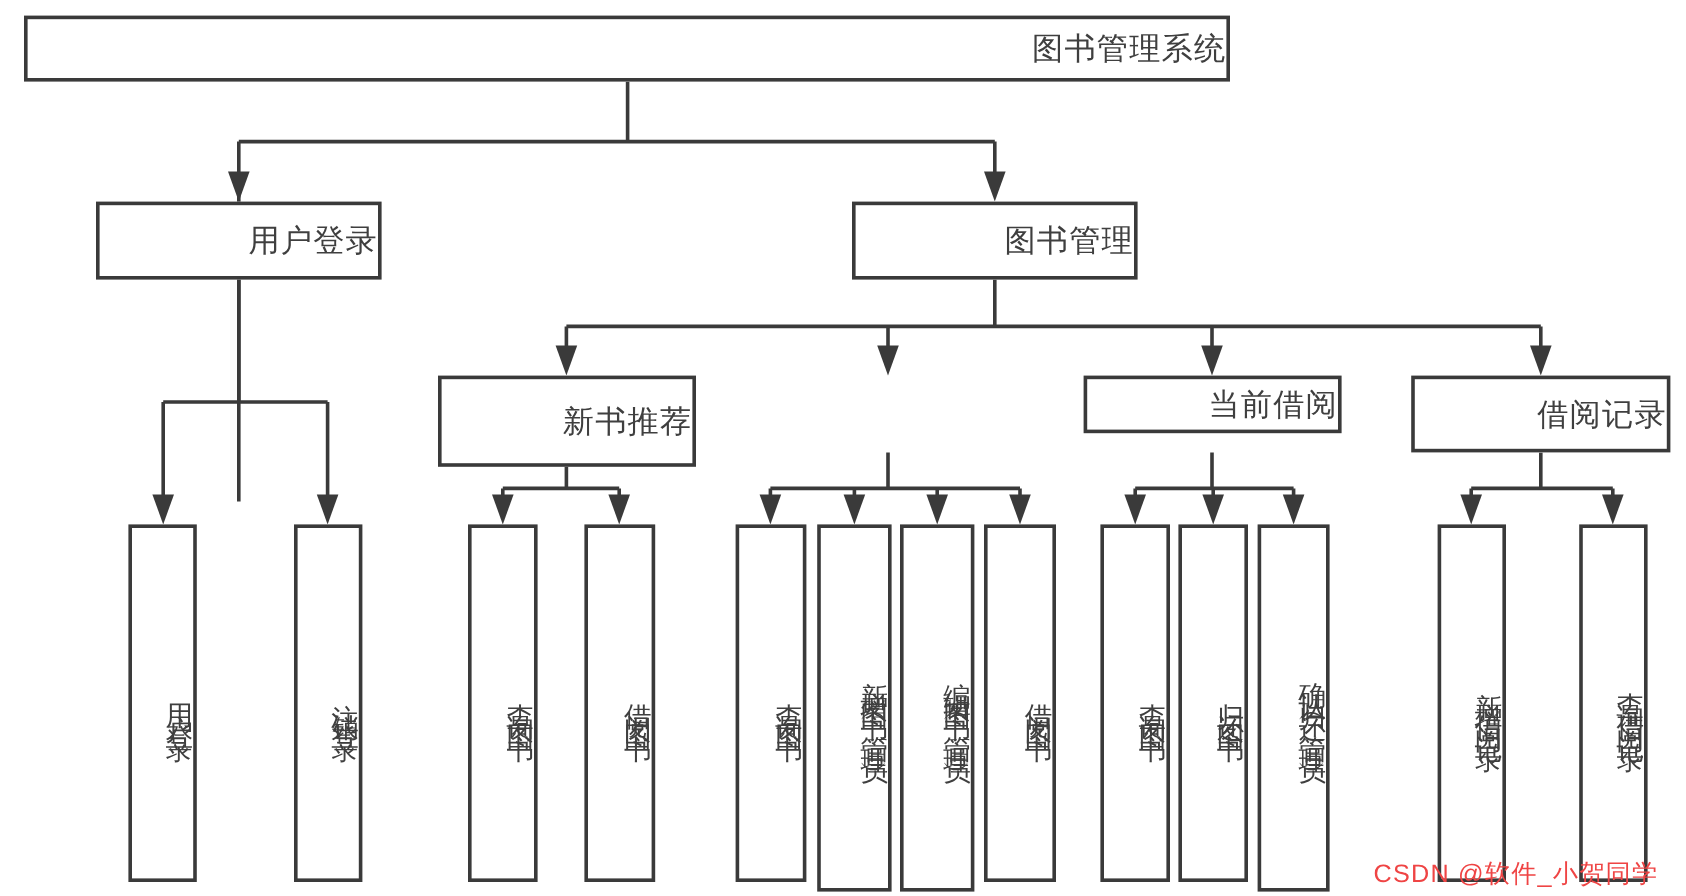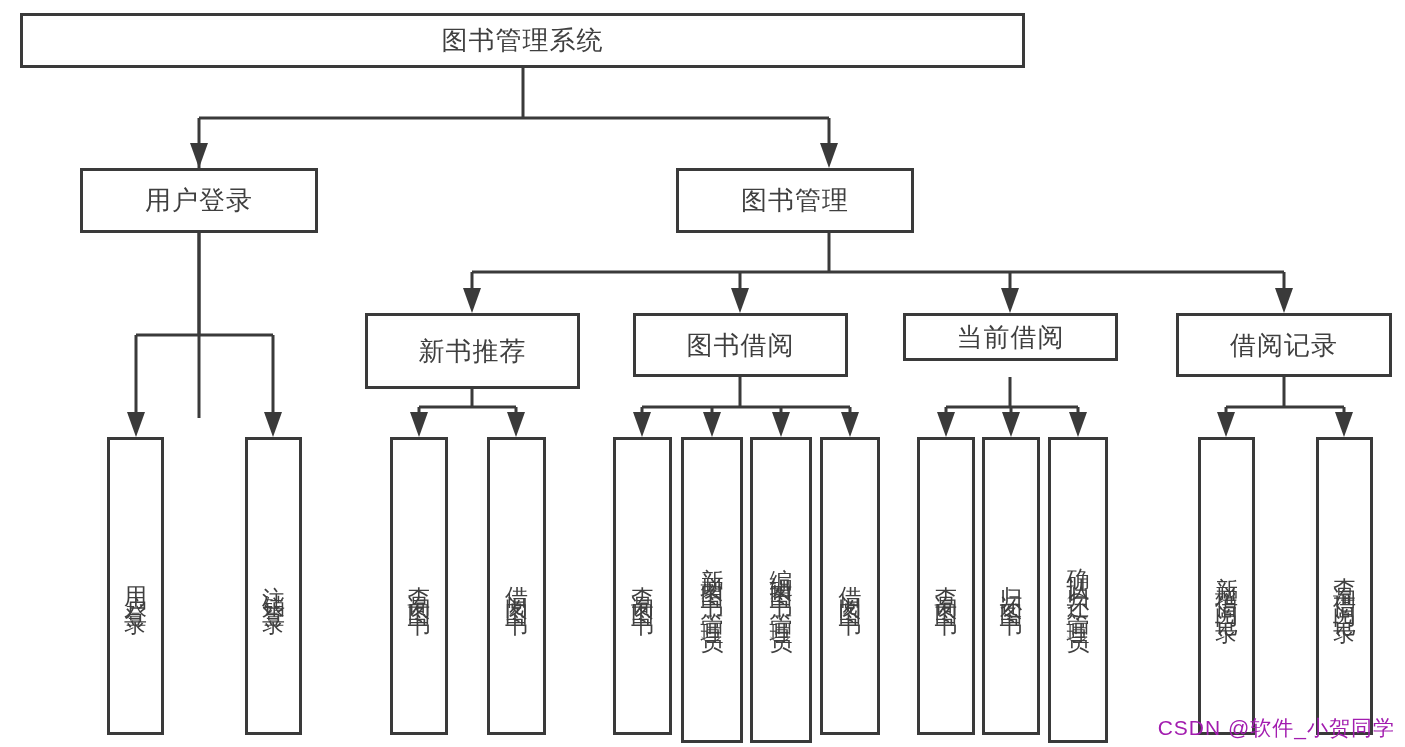--- a/index.html
+++ b/index.html
@@ -16,40 +16,40 @@
     left: 0; top: 0;
     width: 1405px; height: 747px;
   }
   .box {
     position: absolute;
     box-sizing: border-box;
     background: #ffffff;
     border: 3px solid #3a3a3a;
     display: flex;
     align-items: center;
-    justify-content: center;
+    justify-content: flex-end;
     color: #3f3f3f;
   }
   .hbox { font-size: 26px; letter-spacing: 1px; }
   .vbox { }
   .vlabel {
     writing-mode: vertical-rl;
     text-orientation: mixed;
     font-size: 23px;
     line-height: 1;
     letter-spacing: 9px;
     color: #3f3f3f;
     white-space: nowrap;
   }
   .watermark {
     position: absolute;
-    right: 10px;
+    right: 23px;
     bottom: 5px;
     font-size: 21px;
-    color: #a21caf;
+    color: #ef4444;
     letter-spacing: 1px;
     pointer-events: none;
   }
 </style>
 </head>
 <body>
 
 <div class="canvas">
 
   <svg class="connectors" viewBox="0 0 1405 747" xmlns="http://www.w3.org/2000/svg">
@@ -92,29 +92,26 @@
     </g>
   </svg>
 
   <div class="box hbox" style="left:20px; top:13px; width:1005px; height:55px;">
     <span>图书管理系统</span>
   </div>
 
   <div class="box hbox" style="left:80px; top:168px; width:238px; height:65px;">
     <span>用户登录</span>
   </div>
-  <div class="box hbox" style="left:676px; top:168px; width:238px; height:65px;">
+  <div class="box hbox" style="left:710px; top:168px; width:238px; height:65px;">
     <span>图书管理</span>
   </div>
 
   <div class="box hbox" style="left:365px; top:313px; width:215px; height:76px;">
     <span>新书推荐</span>
-  </div>
-  <div class="box hbox" style="left:633px; top:313px; width:215px; height:64px;">
-    <span>图书借阅</span>
   </div>
   <div class="box hbox" style="left:903px; top:313px; width:215px; height:48px;">
     <span>当前借阅</span>
   </div>
   <div class="box hbox" style="left:1176px; top:313px; width:216px; height:64px;">
     <span>借阅记录</span>
   </div>
 
   <div class="box vbox" style="left:107px; top:437px; width:57px; height:298px;">
     <span class="vlabel">用户登录</span>

